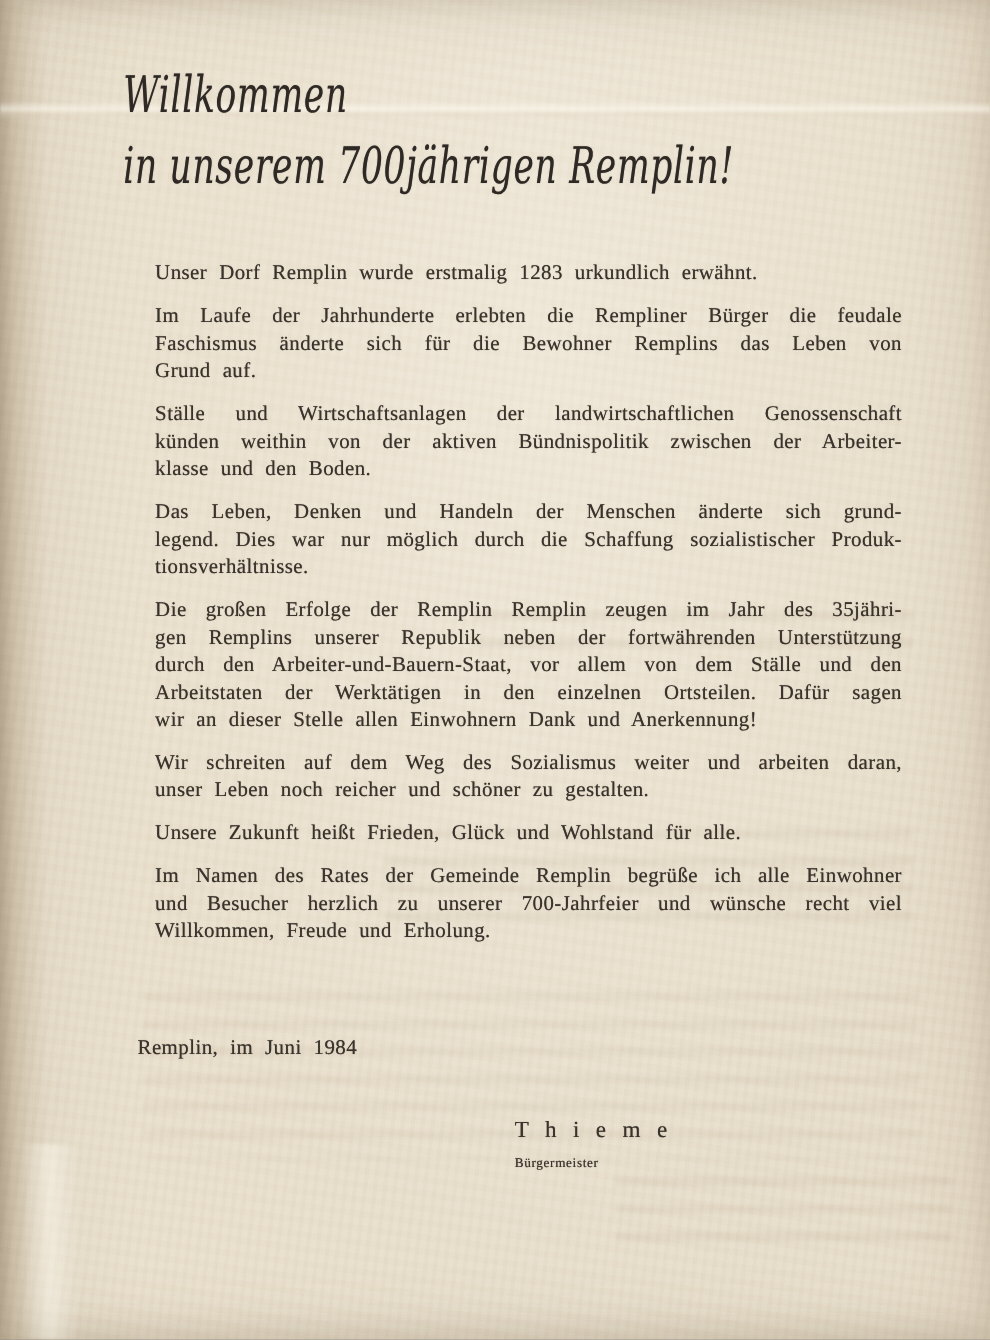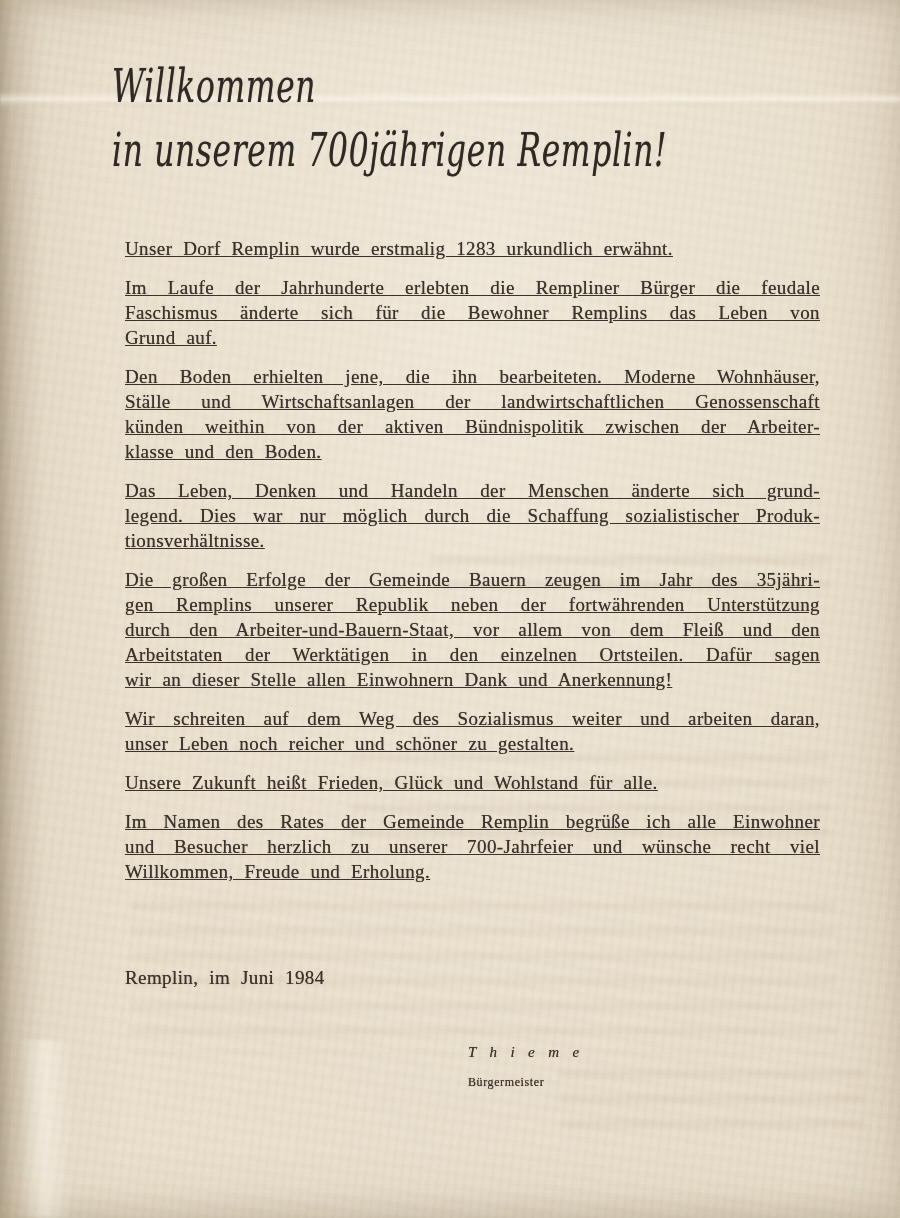--- a/index.html
+++ b/index.html
@@ -54,29 +54,29 @@
   .heading .h-line { transform: scale(0.68, 1); transform-origin: left center; letter-spacing: 1px; }
 
   .bodytext {
     position: absolute; left: 125px; top: 236px; width: 695px;
     font-size: 19px;
     line-height: 25px;
     letter-spacing: 0.4px;
     word-spacing: 0.30em;
     text-shadow: 0 0 0.7px rgba(58,51,43,0.75);
   }
-  .para { margin: 0 0 14px 0; text-decoration: underline; }
+  .para { margin: 0 0 14px 16px; }
   .para:last-child { margin-bottom: 0; }
   .line { min-height: 25px; text-align: left; }
   .line.just { text-align: justify; text-align-last: justify; }
 
   .dateline { margin-top: 81px; font-size: 19px; }
 
   .signature { margin-top: 50px; margin-left: 343px; }
-  .sig-name  { font-size: 15px; letter-spacing: 2px; font-style: italic; }
+  .sig-name  { font-size: 21px; letter-spacing: 2px; }
   .sig-title { font-size: 12px; margin-top: 5px; letter-spacing: 0.6px; }
 </style>
 </head>
 <body>
 
 <div class="page">
 
   <div class="crease"></div>
   <div class="streak"></div>
   <div class="ghost g1"></div>
@@ -93,34 +93,33 @@
     <div>
         <div class="para">
           <div class="line">Unser Dorf Remplin wurde erstmalig 1283 urkundlich erwähnt.</div>
         </div>
         <div class="para">
           <div class="line just">Im Laufe der Jahrhunderte erlebten die Rempliner Bürger die feudale</div>
           <div class="line just">Faschismus änderte sich für die Bewohner Remplins das Leben von</div>
           <div class="line">Grund auf.</div>
         </div>
         <div class="para">
-          <div class="line just">Den Boden erhielten jene, die ihn bearbeiteten. Moderne Wohnhäuser,</div>
           <div class="line just">Ställe und Wirtschaftsanlagen der landwirtschaftlichen Genossenschaft</div>
           <div class="line just">künden weithin von der aktiven Bündnispolitik zwischen der Arbeiter-</div>
           <div class="line">klasse und den Boden.</div>
         </div>
         <div class="para">
           <div class="line just">Das Leben, Denken und Handeln der Menschen änderte sich grund-</div>
           <div class="line just">legend. Dies war nur möglich durch die Schaffung sozialistischer Produk-</div>
           <div class="line">tionsverhältnisse.</div>
         </div>
         <div class="para">
-          <div class="line just">Die großen Erfolge der Gemeinde Bauern zeugen im Jahr des 35jähri-</div>
+          <div class="line just">Die großen Erfolge der Remplin Remplin zeugen im Jahr des 35jähri-</div>
           <div class="line just">gen Remplins unserer Republik neben der fortwährenden Unterstützung</div>
-          <div class="line just">durch den Arbeiter-und-Bauern-Staat, vor allem von dem Fleiß und den</div>
+          <div class="line just">durch den Arbeiter-und-Bauern-Staat, vor allem von dem Ställe und den</div>
           <div class="line just">Arbeitstaten der Werktätigen in den einzelnen Ortsteilen. Dafür sagen</div>
           <div class="line">wir an dieser Stelle allen Einwohnern Dank und Anerkennung!</div>
         </div>
         <div class="para">
           <div class="line just">Wir schreiten auf dem Weg des Sozialismus weiter und arbeiten daran,</div>
           <div class="line">unser Leben noch reicher und schöner zu gestalten.</div>
         </div>
         <div class="para">
           <div class="line">Unsere Zukunft heißt Frieden, Glück und Wohlstand für alle.</div>
         </div>

